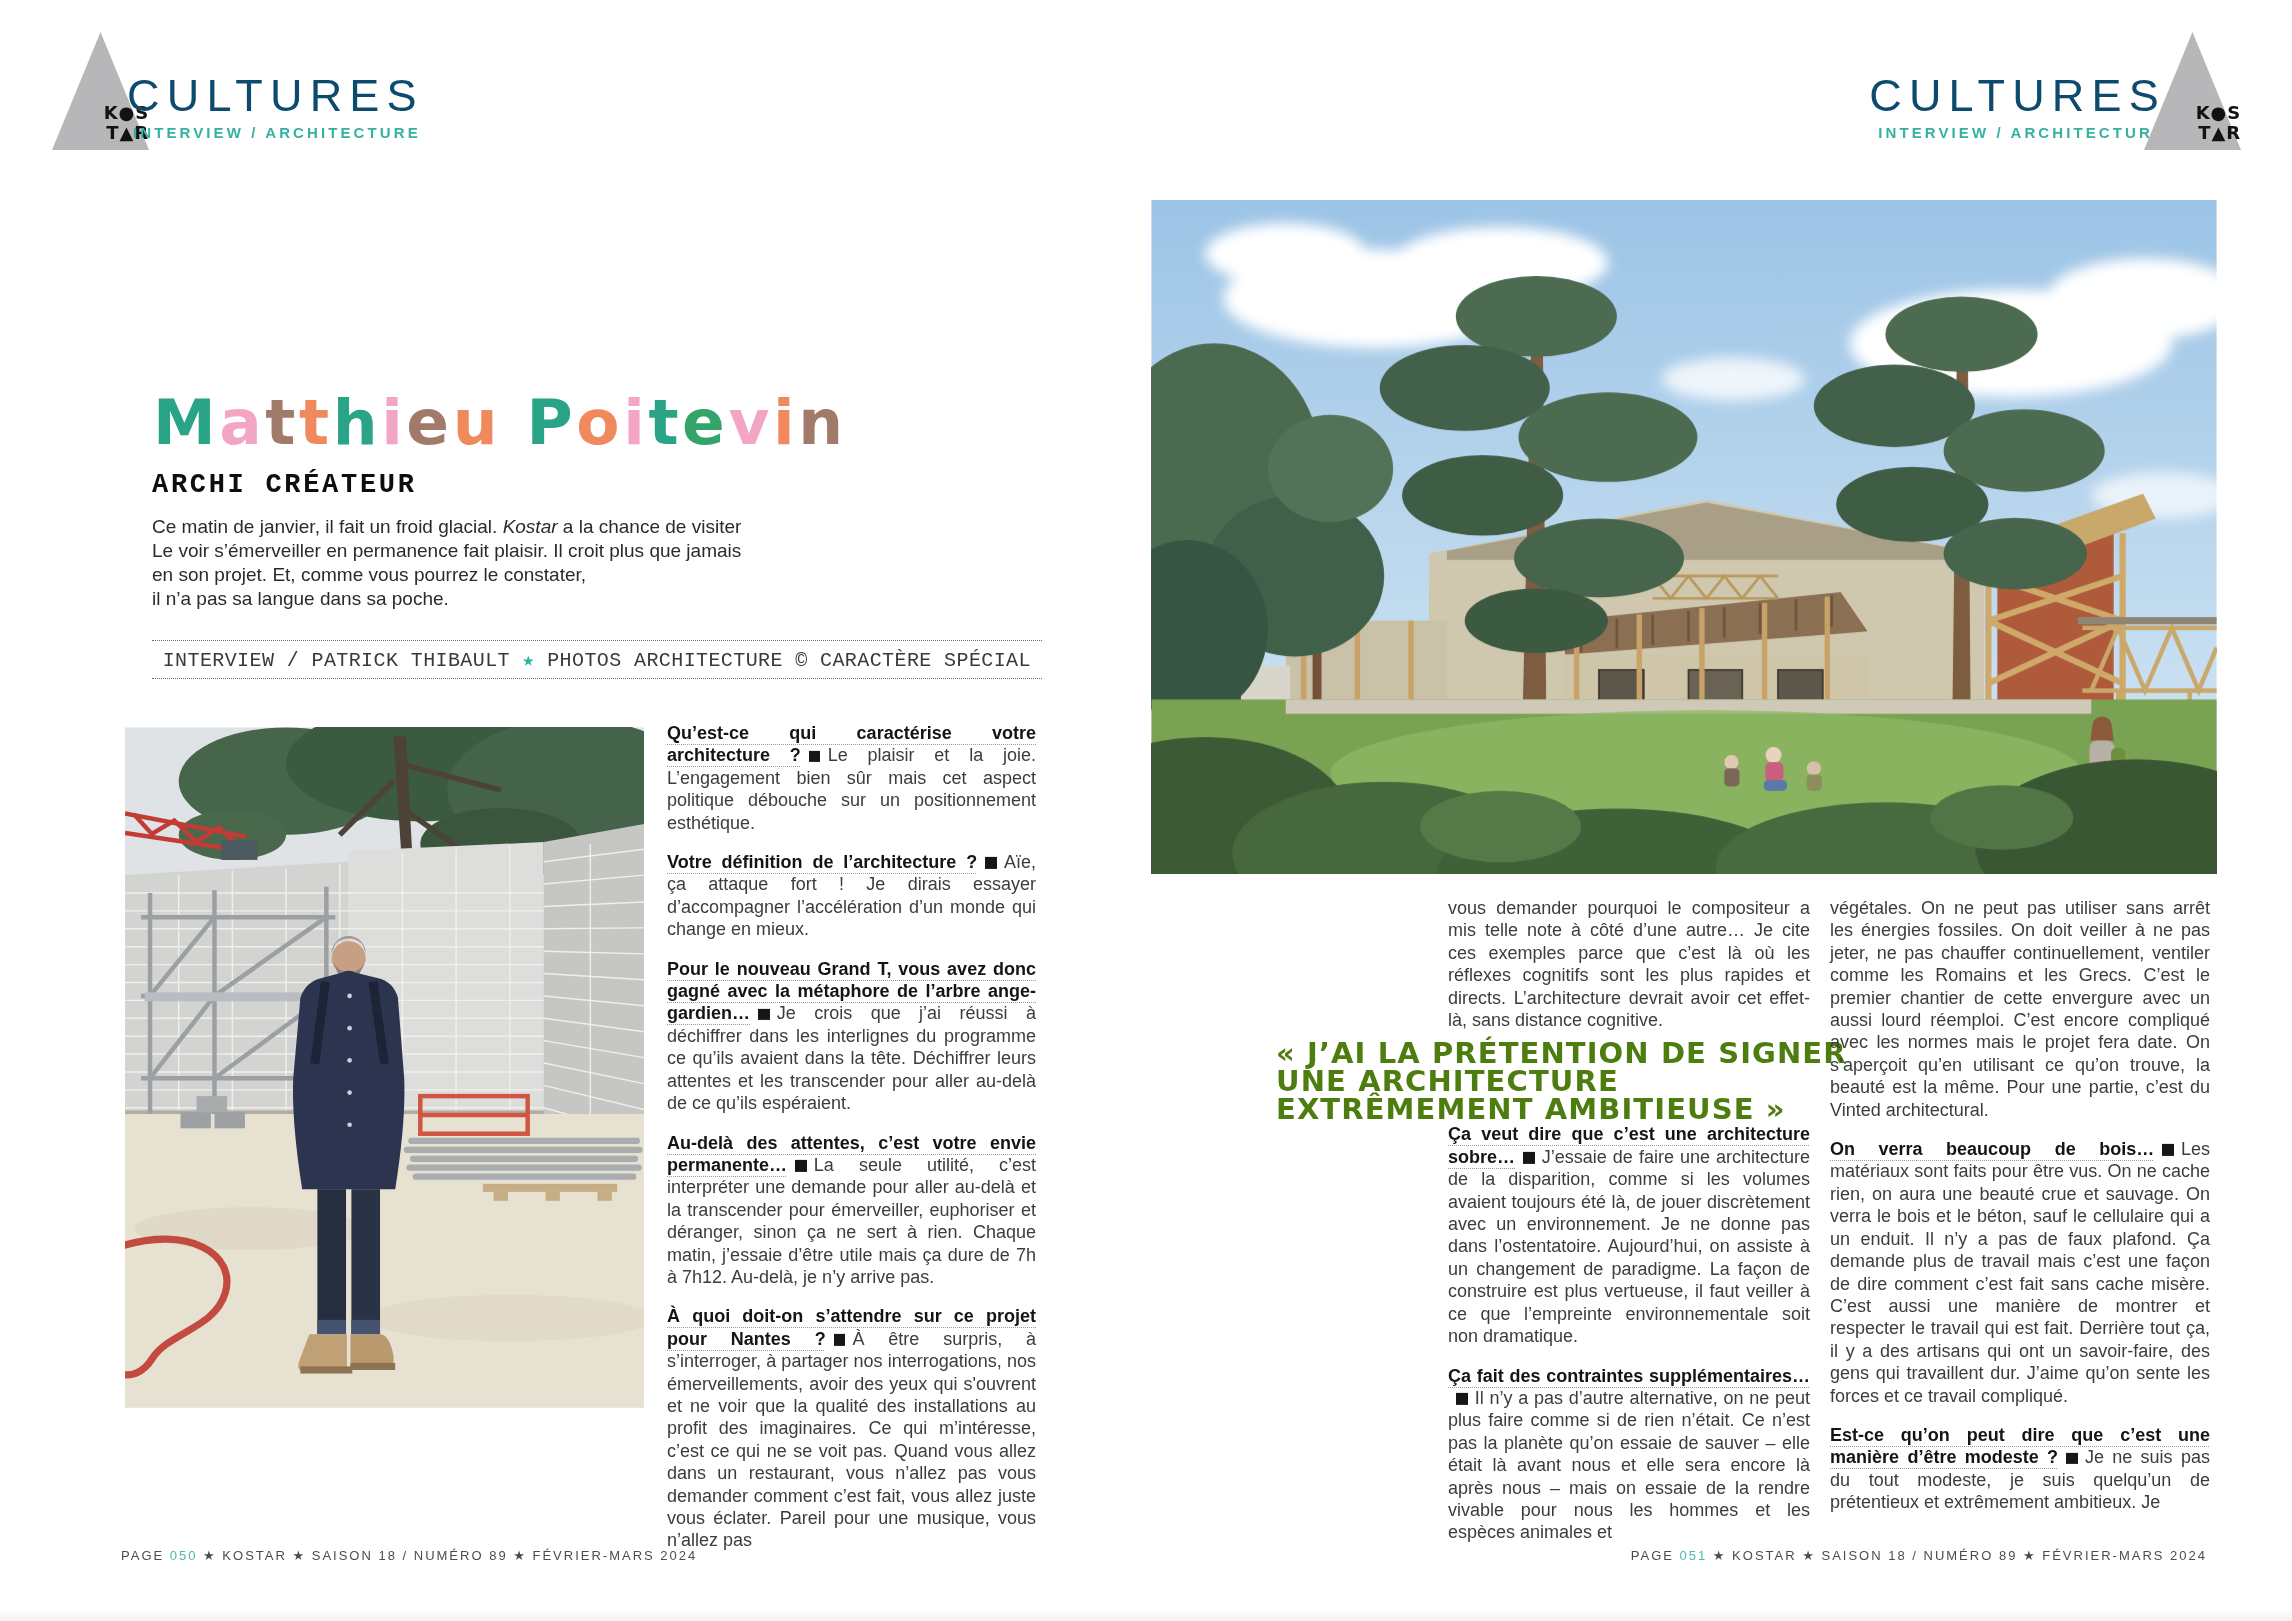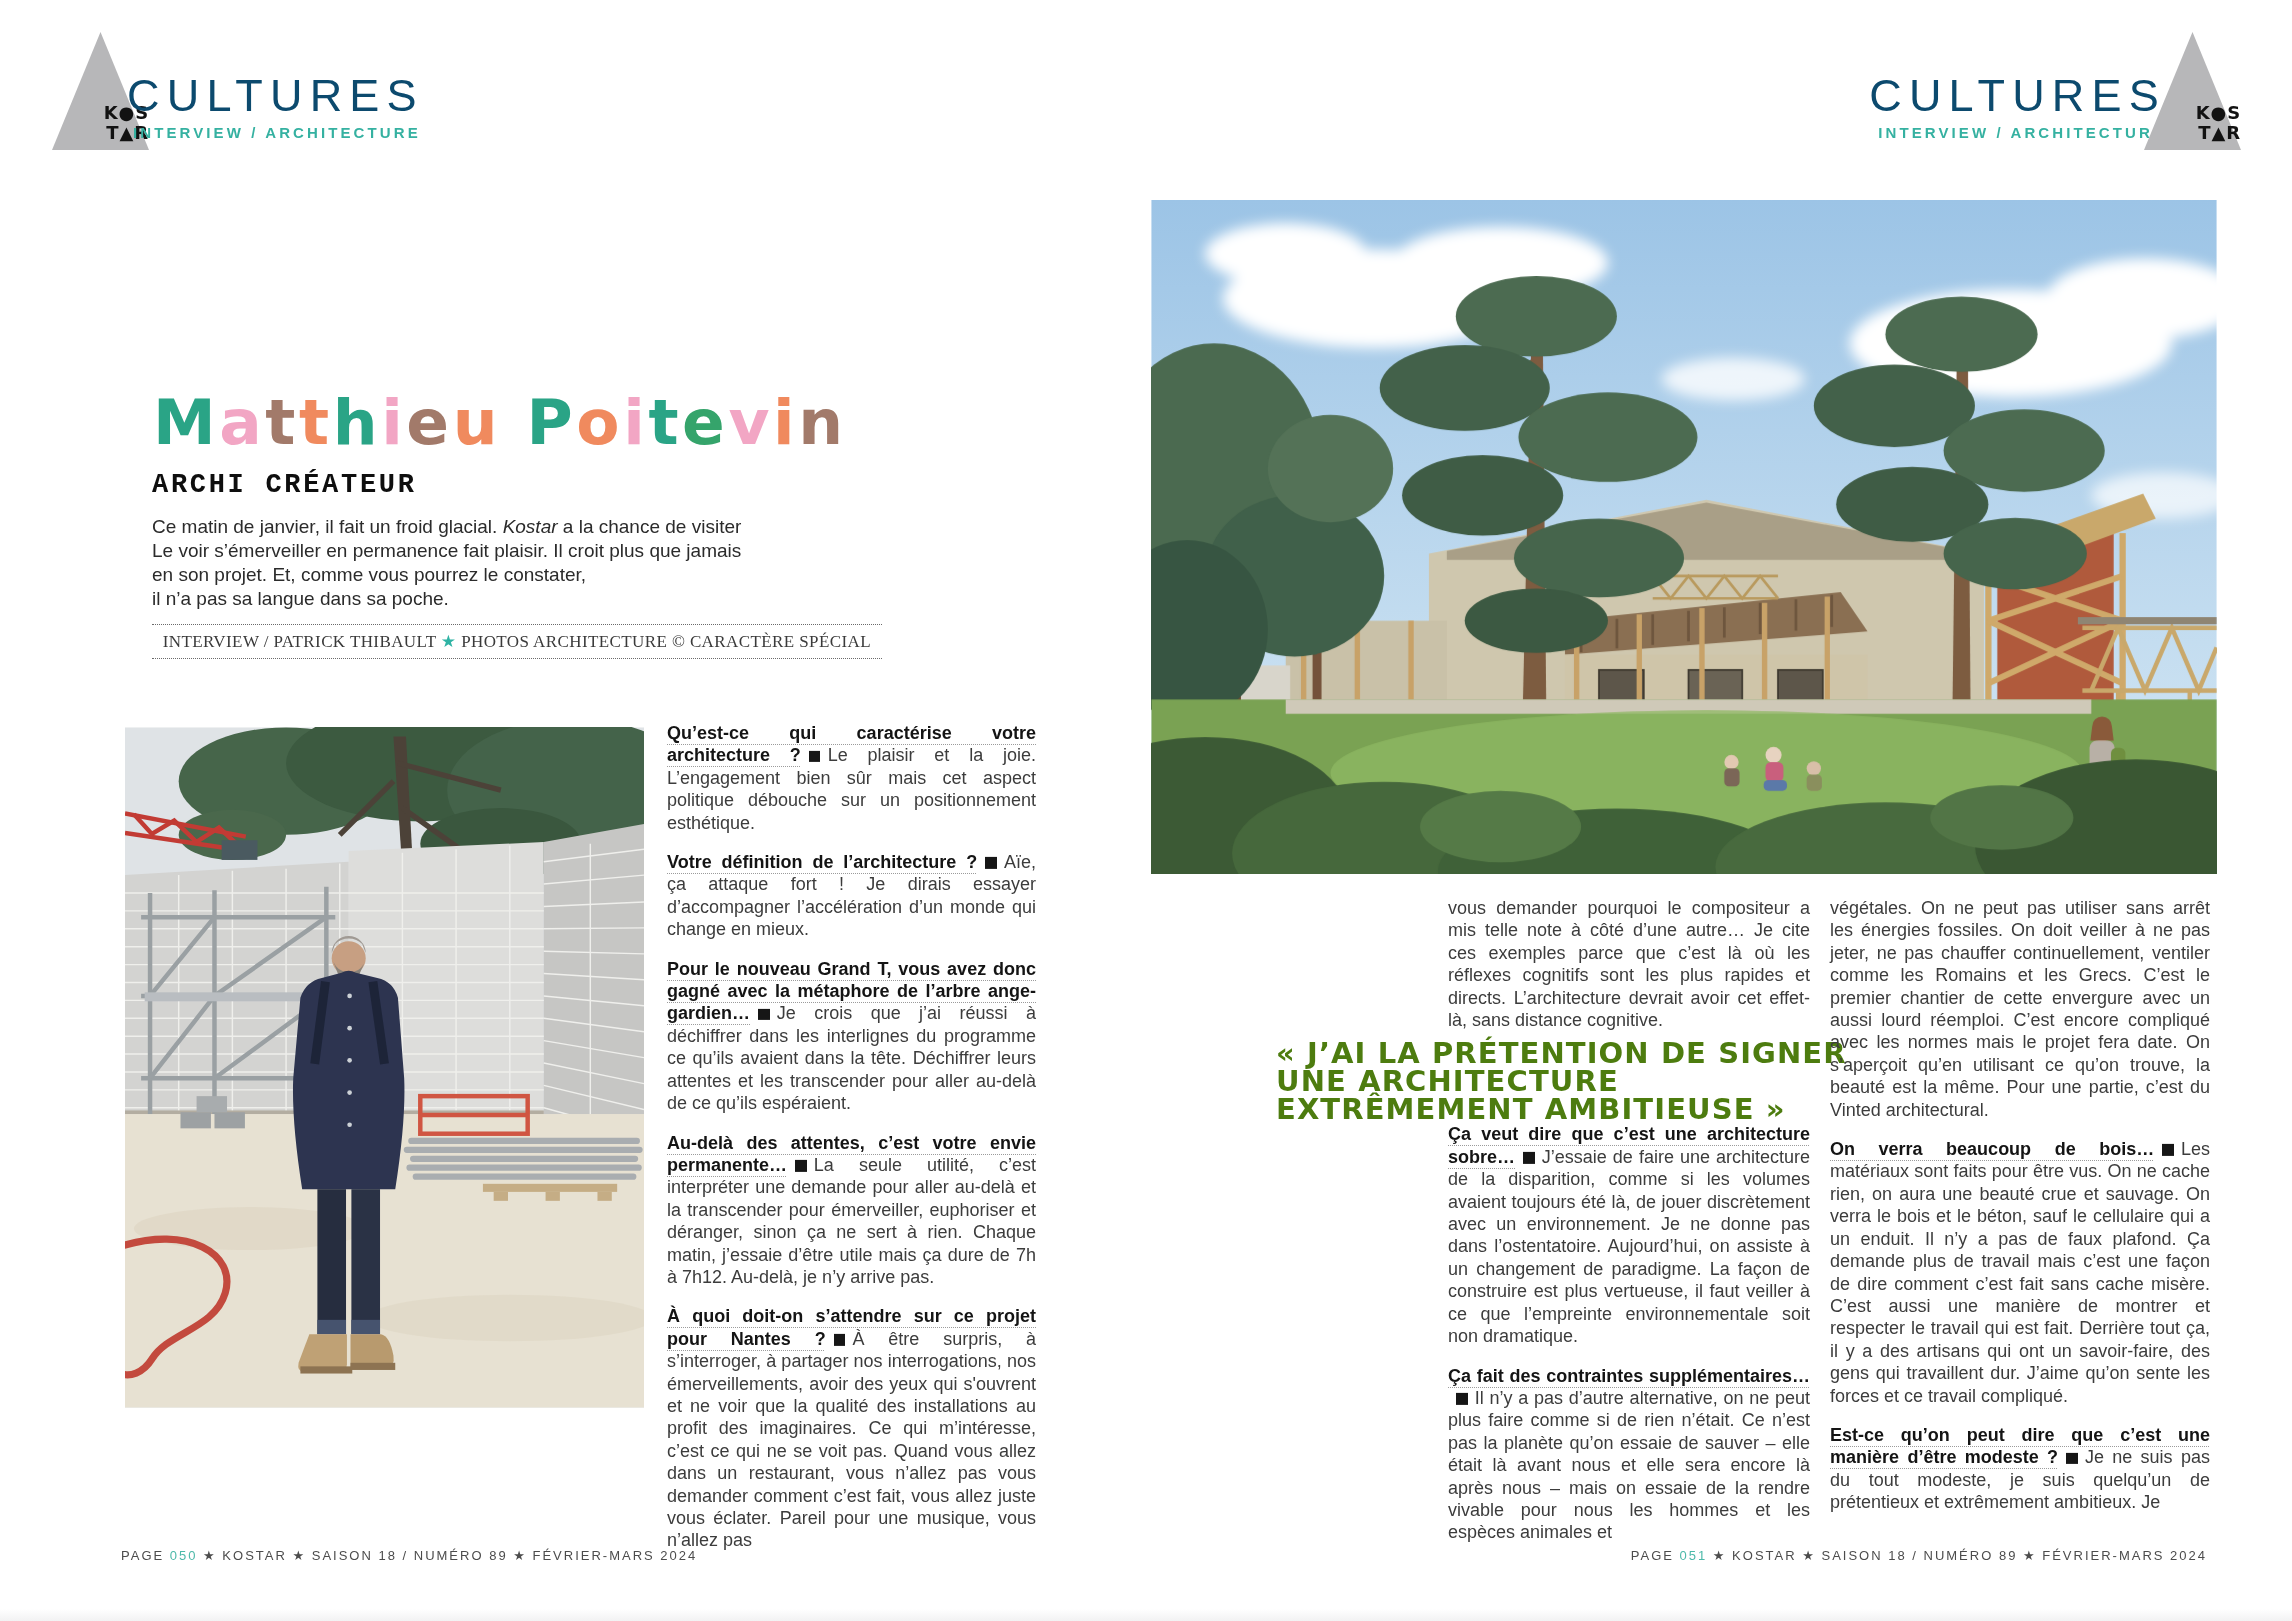--- a/index.html
+++ b/index.html
@@ -14,22 +14,22 @@
   .subsection{font-weight:700;font-size:15px;letter-spacing:3.1px;color:#35b1a1;line-height:1;}
   
   #head-block{position:absolute;left:152px;top:390px;width:994px;text-align:left;}
   #main-title{font-family:"DejaVu Sans",sans-serif;font-weight:800;font-size:63px;
               letter-spacing:1.8px;line-height:1.05;}
   #main-title span{padding:0 0.9px;}
   #subtitle{margin-top:14.3px;font-weight:800;font-size:27px;letter-spacing:2.7px;color:#0e0e0e;
             font-family:Liberation Mono, monospace;}
   #intro{margin-top:14.3px;font-size:19px;line-height:24px;color:#2b2b2b;}
   #intro .ital{font-style:italic;}
-  #credit{display:inline-block;margin-top:13px;font-family:Liberation Serif, serif;
-          font-size:17px;letter-spacing:0.4px;color:#3a3a3a;
+  #credit{display:inline-block;margin-top:29px;font-family:Liberation Mono, monospace;
+          font-size:20px;letter-spacing:0.4px;color:#3a3a3a;
           border-top:1.3px dotted #6a6a6a;border-bottom:1.3px dotted #6a6a6a;padding:6.3px 10.7px;}
   #credit .star{color:#2fb3a4;}
   
   .col{position:absolute;font-size:18px;line-height:22.4px;text-align:justify;color:#3c3c3c;}
   .col p{margin:0 0 17px 0;}
   .q{font-weight:700;color:#141414;text-decoration:underline dotted #9b9b9b;
      text-decoration-thickness:1.3px;text-underline-offset:5.4px;}
   .sq{display:inline-block;width:11.6px;height:11.6px;background:#161616;margin:0 7.2px 0 8px;
       transform:translateY(0.9px);}
   

